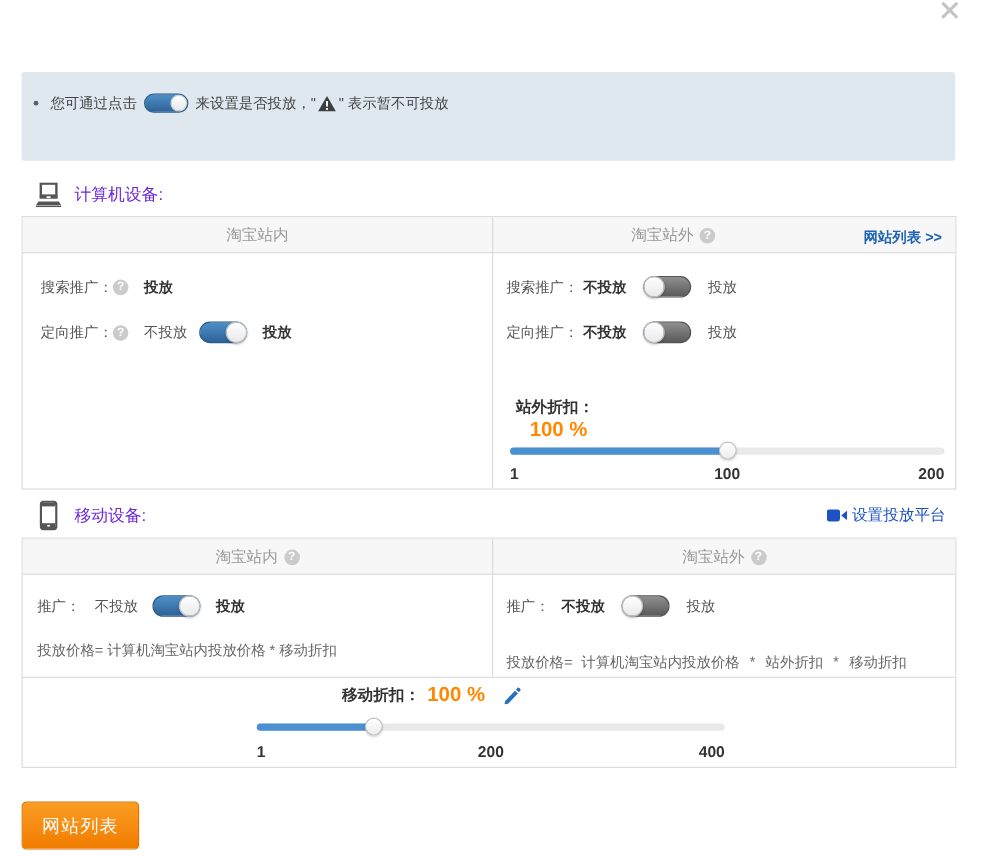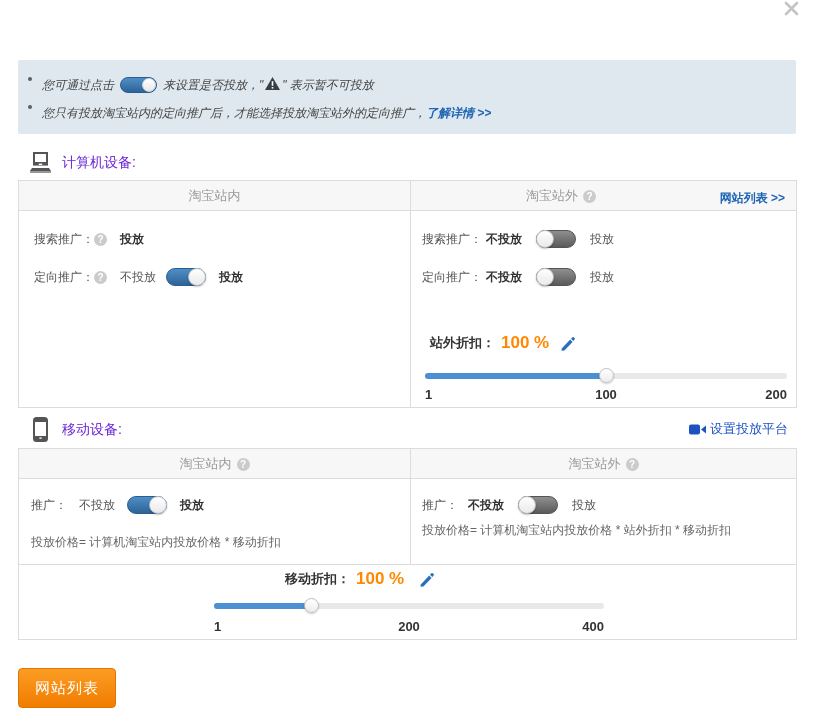--- a/index.html
+++ b/index.html
@@ -4,21 +4,21 @@
 <style>
   * { margin:0; padding:0; box-sizing:border-box; }
   html,body { background:#fff; }
   body { font-family:"Liberation Sans", sans-serif; font-size:12px; color:#555; }
   .stage { position:relative; width:819px; height:714px; background:#fff; overflow:hidden; }
 
   .close-x { position:absolute; top:1px; right:20px; cursor:pointer; }
   .title { position:absolute; left:17px; top:13px; font-size:28px; font-weight:normal; color:#333; }
 
   .notice { position:absolute; left:18px; top:60px; width:778px; height:74px; background:#dfe8ef; border-radius:2px; }
-  .notice-line { position:absolute; left:10px; right:14px; height:18px; display:flex; align-items:flex-start; color:#444;font-style:italic; }
+  .notice-line { position:absolute; left:10px; right:14px; height:18px; display:flex; align-items:center; color:#444; }
   .bullet { width:4px; height:4px; border-radius:50%; background:#55606a; margin-right:10px; flex:none; }
   .mini-toggle { position:relative; display:inline-block; width:37px; height:16px; border-radius:8px;
       background:linear-gradient(#4e8fc7,#2e6396); border:1px solid #2b5c8e; margin:0 6px; vertical-align:middle; flex:none; }
   .mini-toggle .knob { position:absolute; top:0px; right:0px; width:14px; height:14px; border-radius:50%;
       background:linear-gradient(#ffffff,#e8e8e8); border:1px solid #d0d6da; }
   .warn-icon { margin:0 2px; flex:none; }
   a.blue-link { color:#1e64b4; font-weight:bold; text-decoration:none; cursor:pointer; }
 
   .section-head { position:absolute; left:0; width:819px; height:26px; }
   .section-head .icon { position:absolute; }
@@ -80,25 +80,20 @@
       <span class="mini-toggle">
           <span class="knob"></span>
         </span>
       <span>来设置是否投放，"</span>
       <svg class="warn-icon" width="15" height="13" viewBox="0 0 15 13">
         <path d="M7.5 0 L15 13 L0 13 Z" fill="#3a3f44"></path>
         <rect x="6.7" y="4.2" width="1.6" height="4.6" fill="#fff"></rect>
         <rect x="6.7" y="10" width="1.6" height="1.6" fill="#fff"></rect>
       </svg>
       <span>" 表示暂不可投放</span>
-    </div>
-    <div class="notice-line" style="top:45px;">
-      <span class="bullet"></span>
-      <span>您只有投放淘宝站内的定向推广后，才能选择投放淘宝站外的定向推广，</span>
-      <a class="blue-link">了解详情 &gt;&gt;</a>
     </div>
   </div>
 
   <div class="section-head" style="top:150px;">
     <svg class="icon" style="left:29px; top:2px;" width="23" height="21" viewBox="0 0 23 21">
       <rect x="5" y="1" width="13" height="10" fill="none" stroke="#555" stroke-width="2"></rect>
       <rect x="4" y="11" width="15" height="2.6" fill="#555"></rect>
       <rect x="9.8" y="11.6" width="3.4" height="1.4" fill="#fff"></rect>
       <path d="M3 16 h17 l2 3 h-21 Z" fill="#555"></path>
       <rect x="1" y="19.4" width="21" height="1.2" fill="#555"></rect>
@@ -145,21 +140,21 @@
     <div class="row" style="left:403px; top:83px; height:26px;">
       <span class="lab">定向推广：</span>
       <span class="on-txt" style="margin-left:4px;">不投放</span>
       <span class="toggle off" style="margin-left:14px;">
           <span class="knob"></span>
         </span>
       <span class="off-txt" style="margin-left:14px;">投放</span>
     </div>
 
 
-    <div class="row" style="left:411px; top:149px; height:26px;">
+    <div class="row" style="left:411px; top:149px; height:26px;flex-direction:column;">
       <span class="disc-label">站外折扣：</span>
       <span class="disc-value">100 %</span>
       <svg class="pencil" width="17" height="16" viewBox="0 0 17 16">
         <path d="M3 13.2 L11.2 4.6 L13.6 6.9 L5.4 15.4 L2.4 15.8 Z" fill="#2b6fba"></path>
         <path d="M12 3.7 L13.4 2.2 Q14 1.6 14.8 2.3 L15.6 3.1 Q16.3 3.8 15.6 4.5 L14.4 5.9 Z" fill="#2b6fba"></path>
       </svg>
     </div>
 
     <div class="slider" style="left:406px; top:192px; width:362px;">
       <span class="fill" style="width: 181px;"></span>
@@ -216,21 +211,21 @@
     </div>
 
     <div class="row" style="left:403px; top:43px; height:26px;">
       <span class="lab">推广：</span>
       <span class="on-txt" style="margin-left:10px;">不投放</span>
       <span class="toggle off" style="margin-left:14px;">
           <span class="knob"></span>
         </span>
       <span class="off-txt" style="margin-left:14px;">投放</span>
     </div>
-    <div class="row formula" style="left:403px; top:73px; height:16px;">
+    <div class="row formula" style="left:403px; top:95px; height:16px;font-family:Liberation Mono, monospace;">
       <span>投放价格= 计算机淘宝站内投放价格 * 站外折扣 * 移动折扣</span>
     </div>
 
     <div class="row" style="left:266px; top:102px; height:24px;margin-top:16px;">
       <span class="disc-label">移动折扣：</span>
       <span class="disc-value">100 %</span>
       <svg class="pencil" style="margin-left:14px;" width="17" height="16" viewBox="0 0 17 16">
         <path d="M3 13.2 L11.2 4.6 L13.6 6.9 L5.4 15.4 L2.4 15.8 Z" fill="#2b6fba"></path>
         <path d="M12 3.7 L13.4 2.2 Q14 1.6 14.8 2.3 L15.6 3.1 Q16.3 3.8 15.6 4.5 L14.4 5.9 Z" fill="#2b6fba"></path>
       </svg>

